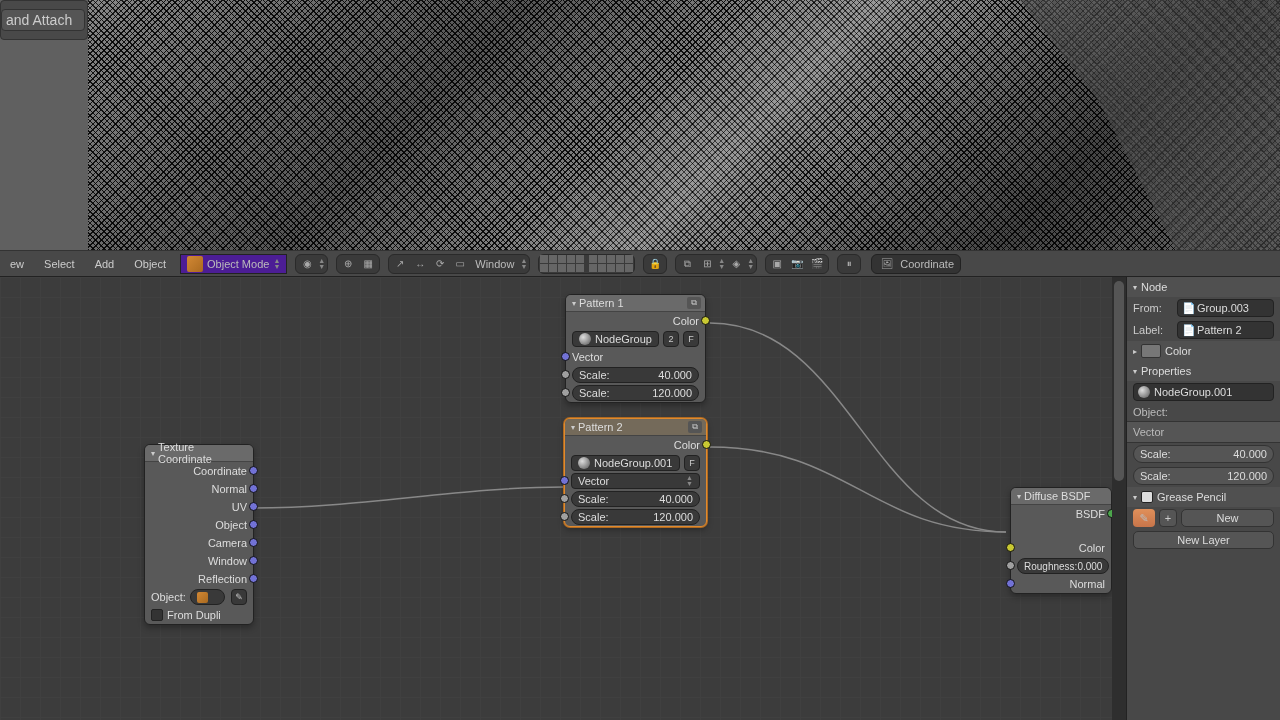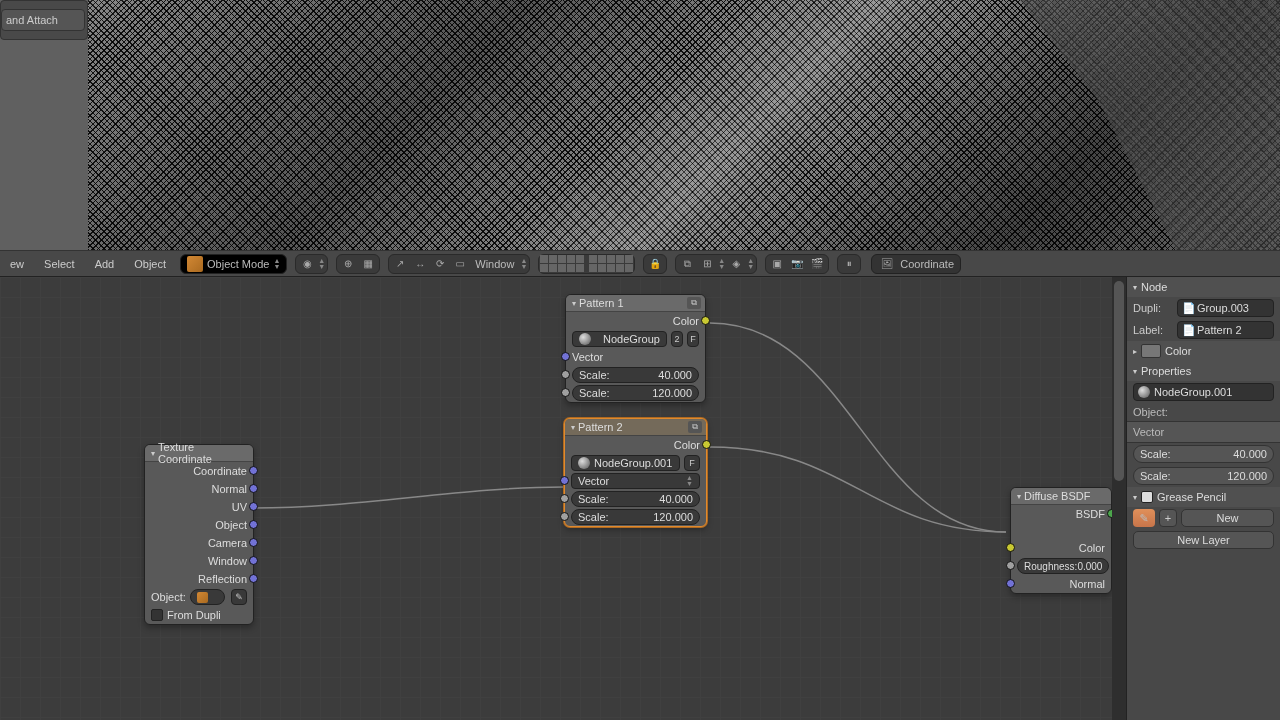--- a/index.html
+++ b/index.html
@@ -20,26 +20,26 @@
   .viewport::after {
     content: "";
     position: absolute;
     right: 0; top: 0; width: 260px; height: 250px;
     background:
       repeating-conic-gradient(#555 0 25%, #444 0 50%) 0 0/16px 16px;
     clip-path: polygon(0% 0%, 100% 0%, 100% 100%, 60% 100%, 30% 40%);
     opacity: 0.6;
   }
   .tool-panel { position: absolute; left: 0; top: 0; width: 88px; height: 40px; background: #494949; border: 1px solid #333; border-radius: 4px; }
-  .tool-btn { position: absolute; left: 0; top: 8px; width: 84px; height: 22px; background: #555; border: 1px solid #333; border-radius: 4px; line-height: 20px; padding-left: 4px; color: #ccc; font-size: 11px; overflow: hidden; white-space: nowrap; }
+  .tool-btn { position: absolute; left: 0; top: 8px; width: 84px; height: 22px; background: #555; border: 1px solid #333; border-radius: 4px; line-height: 20px; padding-left: 4px; color: #ccc; font-size: 14px; overflow: hidden; white-space: nowrap; }
   
   
   .header-bar { position: absolute; top: 250px; left: 0; right: 0; height: 27px; background: #484848; border-top: 1px solid #333; border-bottom: 1px solid #222; display: flex; align-items: center; padding: 0 4px; gap: 8px; }
   .menu-item { color: #ccc; padding: 2px 6px; cursor: pointer; }
-  .mode-sel { display: flex; align-items: center; background: #000000; border: 1px solid #222; border-radius: 6px; height: 20px; padding: 0 6px; gap: 4px; }
+  .mode-sel { display: flex; align-items: center; background: #4c1d95; border: 1px solid #222; border-radius: 0; height: 20px; padding: 0 6px; gap: 4px; }
   .icon-box { width: 16px; height: 16px; display: inline-block; }
   .cube-ico { background: linear-gradient(135deg, #d28834, #aa6a20); border-radius: 2px; }
   .tb-group { display: flex; align-items: center; gap: 2px; background: #3a3a3a; border: 1px solid #2a2a2a; border-radius: 6px; height: 20px; padding: 0 2px; }
   .tb-ico { width: 18px; height: 18px; display: inline-flex; align-items: center; justify-content: center; border-radius: 3px; color: #aaa; font-size: 10px; }
   .updown { color: #888; font-size: 7px; line-height: 6px; }
   .render-layer { display: flex; align-items: center; background: #333; border: 1px solid #222; border-radius: 6px; height: 20px; padding: 0 6px; gap: 4px; margin-left: 2px; }
   
   
   .node-editor { position: absolute; top: 277px; left: 0; right: 154px; bottom: 0;
     background-color: #3c3c3c;
@@ -232,21 +232,21 @@
     <div class="node-hdr">
         <span class="tri">▾</span>
         <span>Pattern 1</span>
         <span class="coll">⧉</span>
       </div>
     <div class="node-row out">
         <span>Color</span>
         <span class="socket out sk-color"></span>
       </div>
     <div class="node-row" style="gap:2px;">
-      <div class="field" style="border-radius:4px;gap:8px;">
+      <div class="field" style="border-radius:4px;">
           <span class="field-sphere"></span>
           <span>NodeGroup</span>
         </div>
       <div class="btn-sq">2</div>
       <div class="btn-sq">F</div>
     </div>
     <div class="node-row">
         <span>Vector</span>
         <span class="socket in sk-vec"></span>
       </div>
@@ -334,21 +334,21 @@
   </div>
 </div>
 <div class="scrollbar-v"></div>
 
 <div class="right-panel">
   <div class="panel-hdr">
       <span class="tri">▾</span>
       <span>Node</span>
     </div>
   <div class="prop-row">
-    <label>Dupli:</label>
+    <label>From:</label>
     <div class="textbox">
         <span class="ico">📄</span>
         <span>Group.003</span>
       </div>
   </div>
   <div class="prop-row">
     <label>Label:</label>
     <div class="textbox">
         <span class="ico">📄</span>
         <span>Pattern 2</span>

